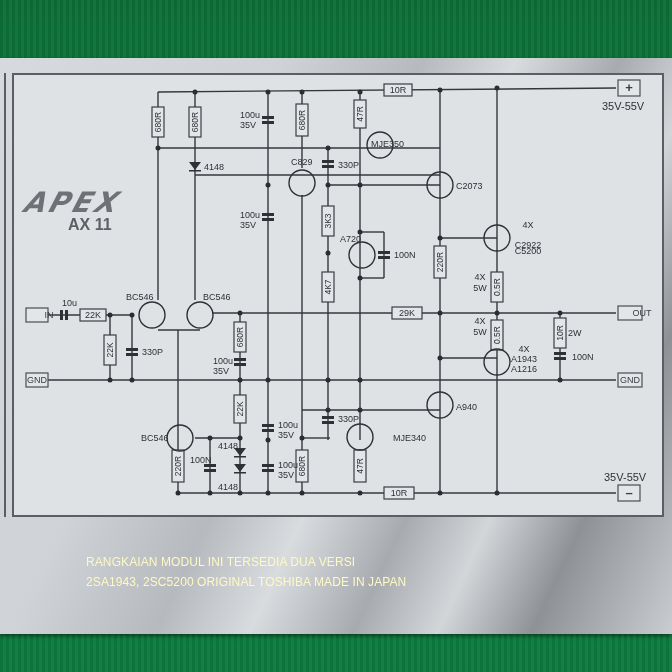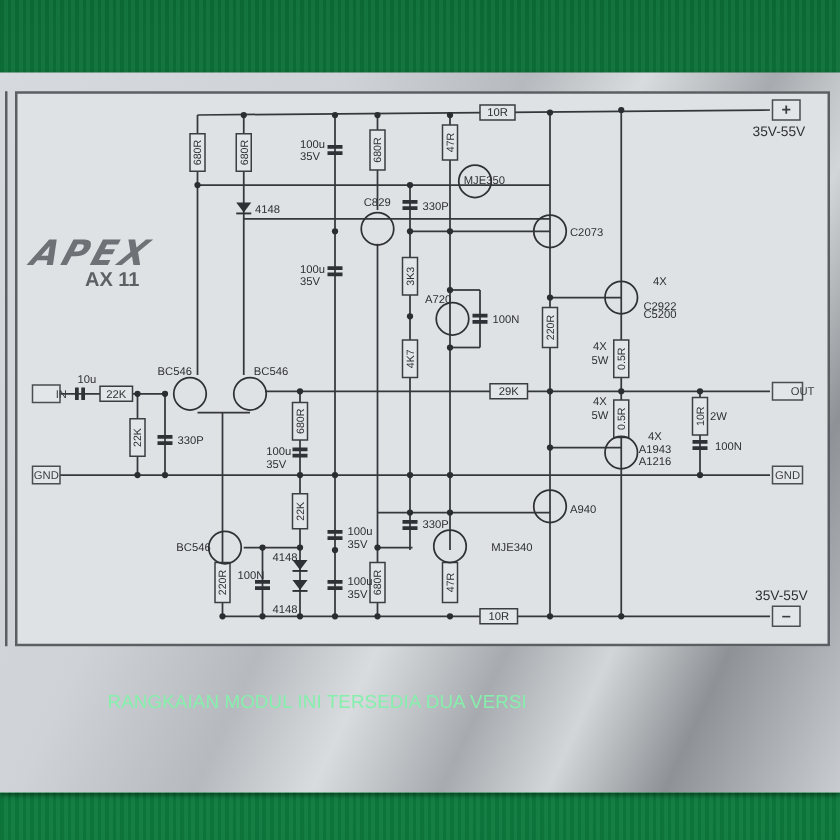--- a/index.html
+++ b/index.html
@@ -11,21 +11,21 @@
       background: linear-gradient(115deg, #d6d9dd 0%, #cfd2d6 30%, #b6b9bd 45%, #d9dcdf 55%, #a7aaae 66%, #d3d6d9 75%, #8e9195 85%, #c9ccd0 100%);
       box-shadow: 0 2px 4px rgba(0,0,0,0.5); }
   .sheet { position:absolute; left:12px; top:73px; width:652px; height:444px; background:#dfe2e5; border:2px solid #5b5e62; box-sizing:border-box; }
   .leftstrip { position:absolute; left:0; top:73px; width:4px; height:444px; border-right:2px solid #5b5e62; }
   svg.sch { position:absolute; left:0; top:0; width:672px; height:672px; }
   .lbl { position:absolute; font-size:9px; color:#2d3035; white-space:nowrap; line-height:10px;text-align:center; }
   .lbl.c { text-align:center; }
   .lbl.big { font-size:11px; }
   .logo { position:absolute; left:26px; top:186px; font-family:"DejaVu Sans", sans-serif; font-weight:bold; font-style:italic; font-size:28px; letter-spacing:3px; color:#6e7176; transform:skewX(-18deg); }
   .model { position:absolute; left:68px; top:216px; font-size:16px; font-weight:bold; color:#5d6065; }
-  .caption { position:absolute; left:86px; top:552px; font-size:15px; color:#86efac; line-height:20px; letter-spacing:0.1px; }
+  .caption { position:absolute; left:86px; top:552px; font-size:12px; color:#fef9c3; line-height:20px; letter-spacing:0.1px; }
   .vert { position:absolute; font-size:8.5px; color:#2d3035; transform:rotate(-90deg); transform-origin:center; white-space:nowrap; text-align:center; width:34px; line-height:10px; }
   .term { position:absolute; font-size:9px; color:#3a3d41; text-align:center; line-height:14px; }
 </style>
 </head>
 <body>
 
 <div class="felt"></div>
 <div class="card"></div>
 <div class="leftstrip"></div>
 <div class="sheet"></div>
@@ -282,13 +282,14 @@
 <div class="lbl" style="left:456px;top:402px;">A940</div>
 <div class="lbl c" style="left:513px;top:220px;width:30px;">4X</div>
 <div class="lbl c" style="left:513px;top:230px;width:30px;margin-top:16px;">C5200</div>
 <div class="lbl c" style="left:513px;top:240px;width:30px;">C2922</div>
 <div class="lbl c" style="left:509px;top:344px;width:30px;">4X</div>
 <div class="lbl c" style="left:509px;top:354px;width:30px;">A1943</div>
 <div class="lbl c" style="left:509px;top:364px;width:30px;">A1216</div>
 
 <div class="caption">
   <div>RANGKAIAN MODUL INI TERSEDIA DUA VERSI</div>
+  <div>2SA1943, 2SC5200 ORIGINAL TOSHIBA MADE IN JAPAN</div>
 </div>
 
 </body></html>

